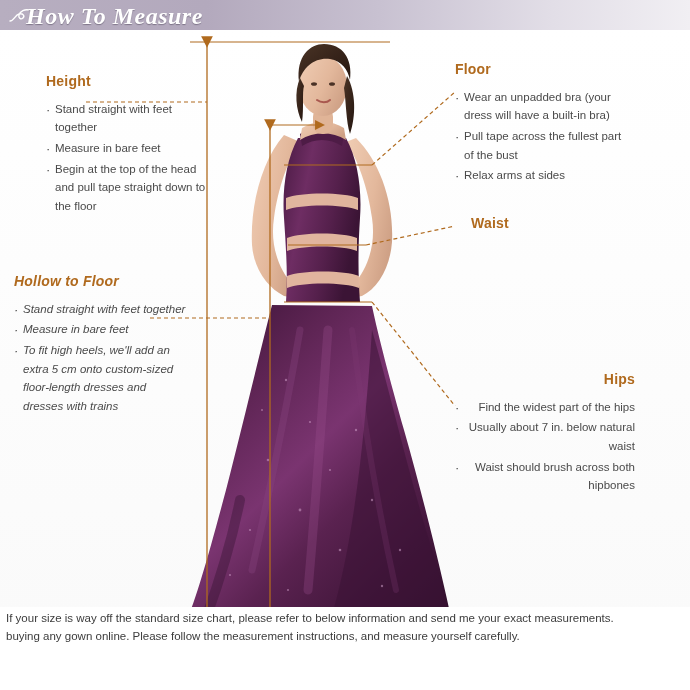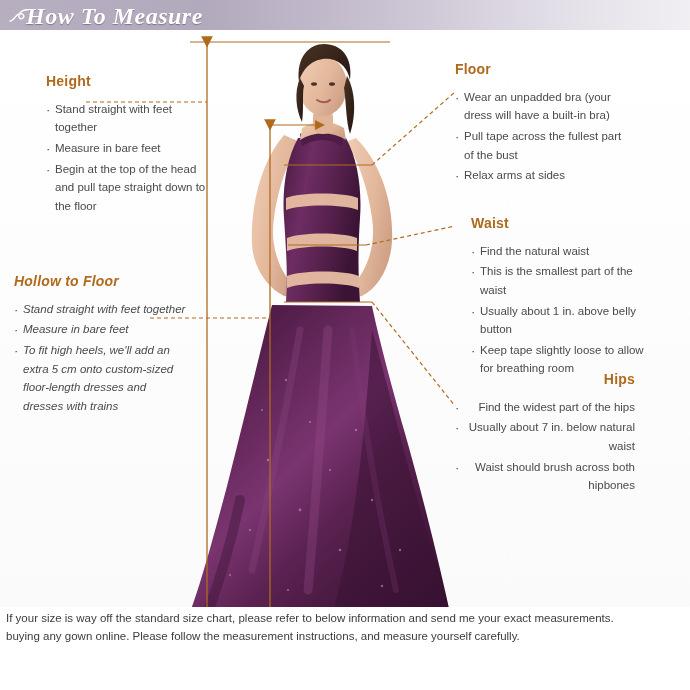--- a/index.html
+++ b/index.html
@@ -311,26 +311,20 @@
     <span class="ttl">Floor</span>
     <ul>
       <li>Wear an unpadded bra (your dress will have a built-in bra)</li>
       <li>Pull tape across the fullest part of the bust</li>
       <li>Relax arms at sides</li>
     </ul>
   </div>
 
   <div class="block" id="blk-waist">
     <span class="ttl">Waist</span>
-    <ul>
-      <li>Find the natural waist</li>
-      <li>This is the smallest part of the waist</li>
-      <li>Usually about 1 in. above belly button</li>
-      <li>Keep tape slightly loose to allow for breathing room</li>
-    </ul>
   </div>
 
   <div class="block" id="blk-hips">
     <span class="ttl">Hips</span>
     <ul>
       <li>Find the widest part of the hips</li>
       <li>Usually about 7 in. below natural waist</li>
       <li>Waist should brush across both hipbones</li>
     </ul>
   </div>

